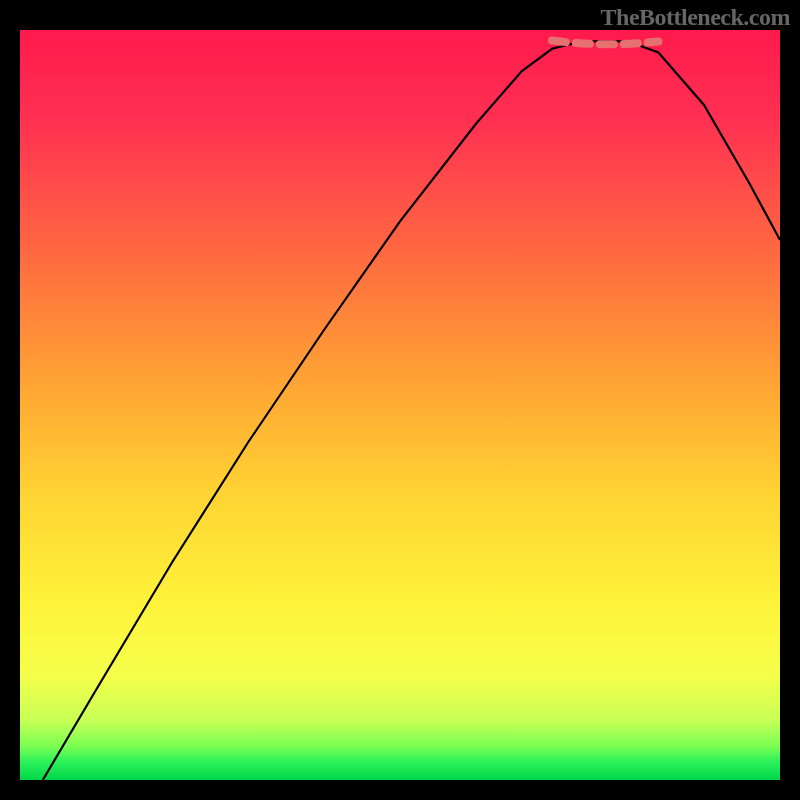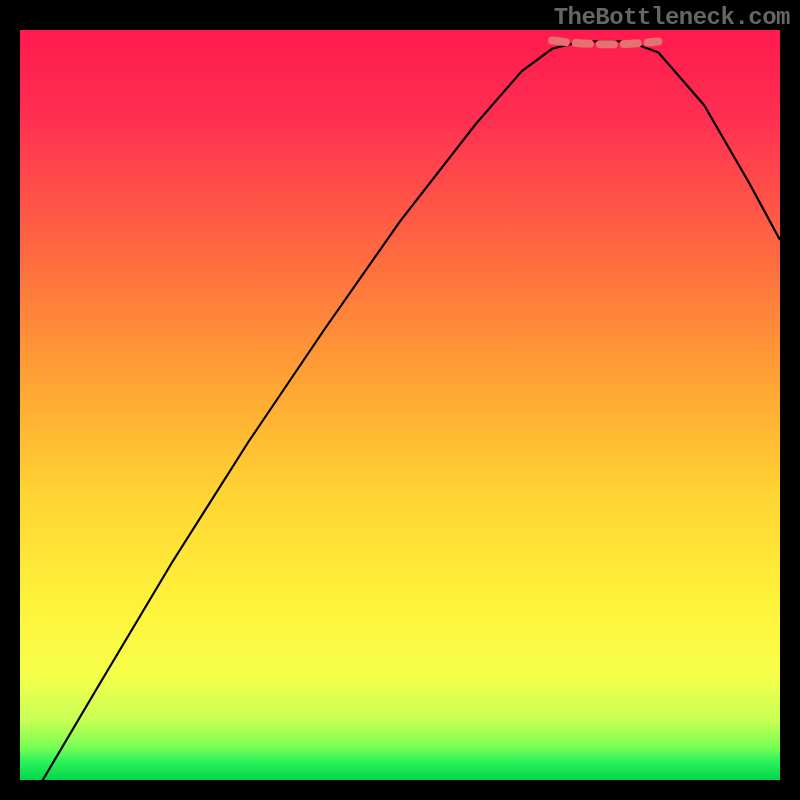--- a/index.html
+++ b/index.html
@@ -12,21 +12,21 @@
   }
   .stage {
     position: relative;
     width: 800px;
     height: 800px;
   }
   .watermark {
     position: absolute;
     top: 4px;
     right: 10px;
-    font-family: Liberation Mono, monospace;
+    font-family: Liberation Serif, serif;
     font-size: 24px;
     font-weight: bold;
     color: #666;
     letter-spacing: -0.5px;
     user-select: none;
   }
   svg {
     display: block;
   }
 </style>

